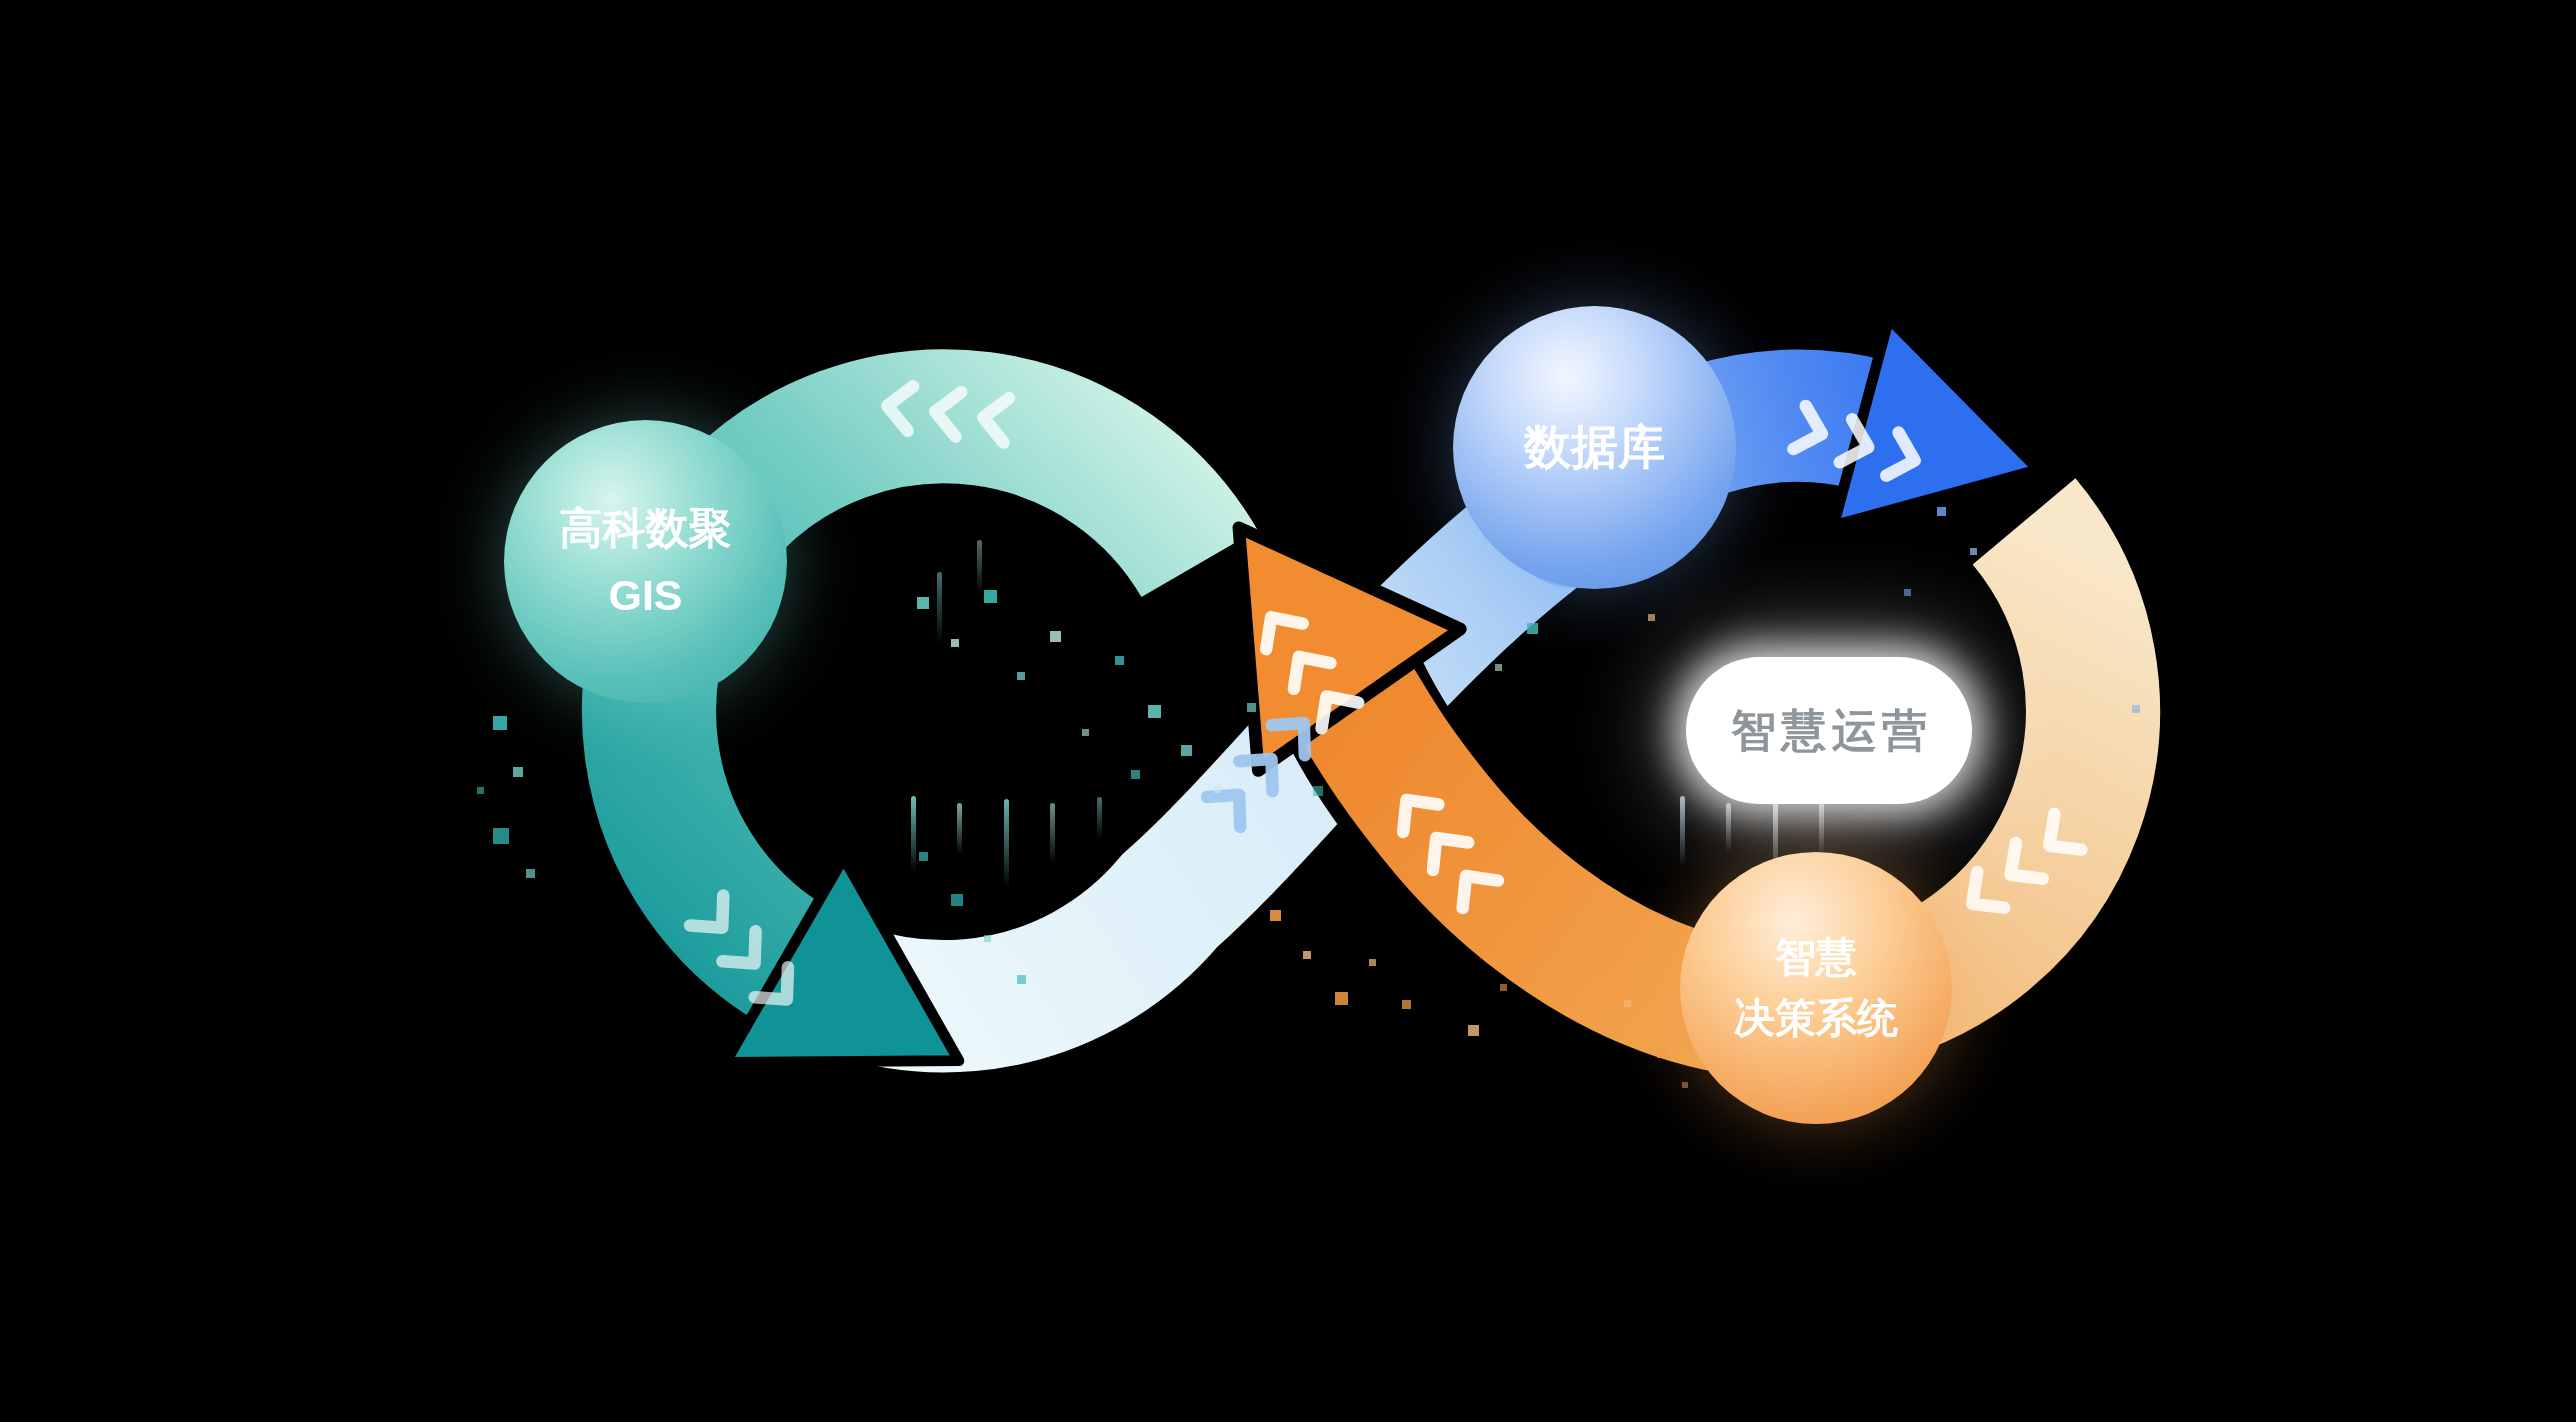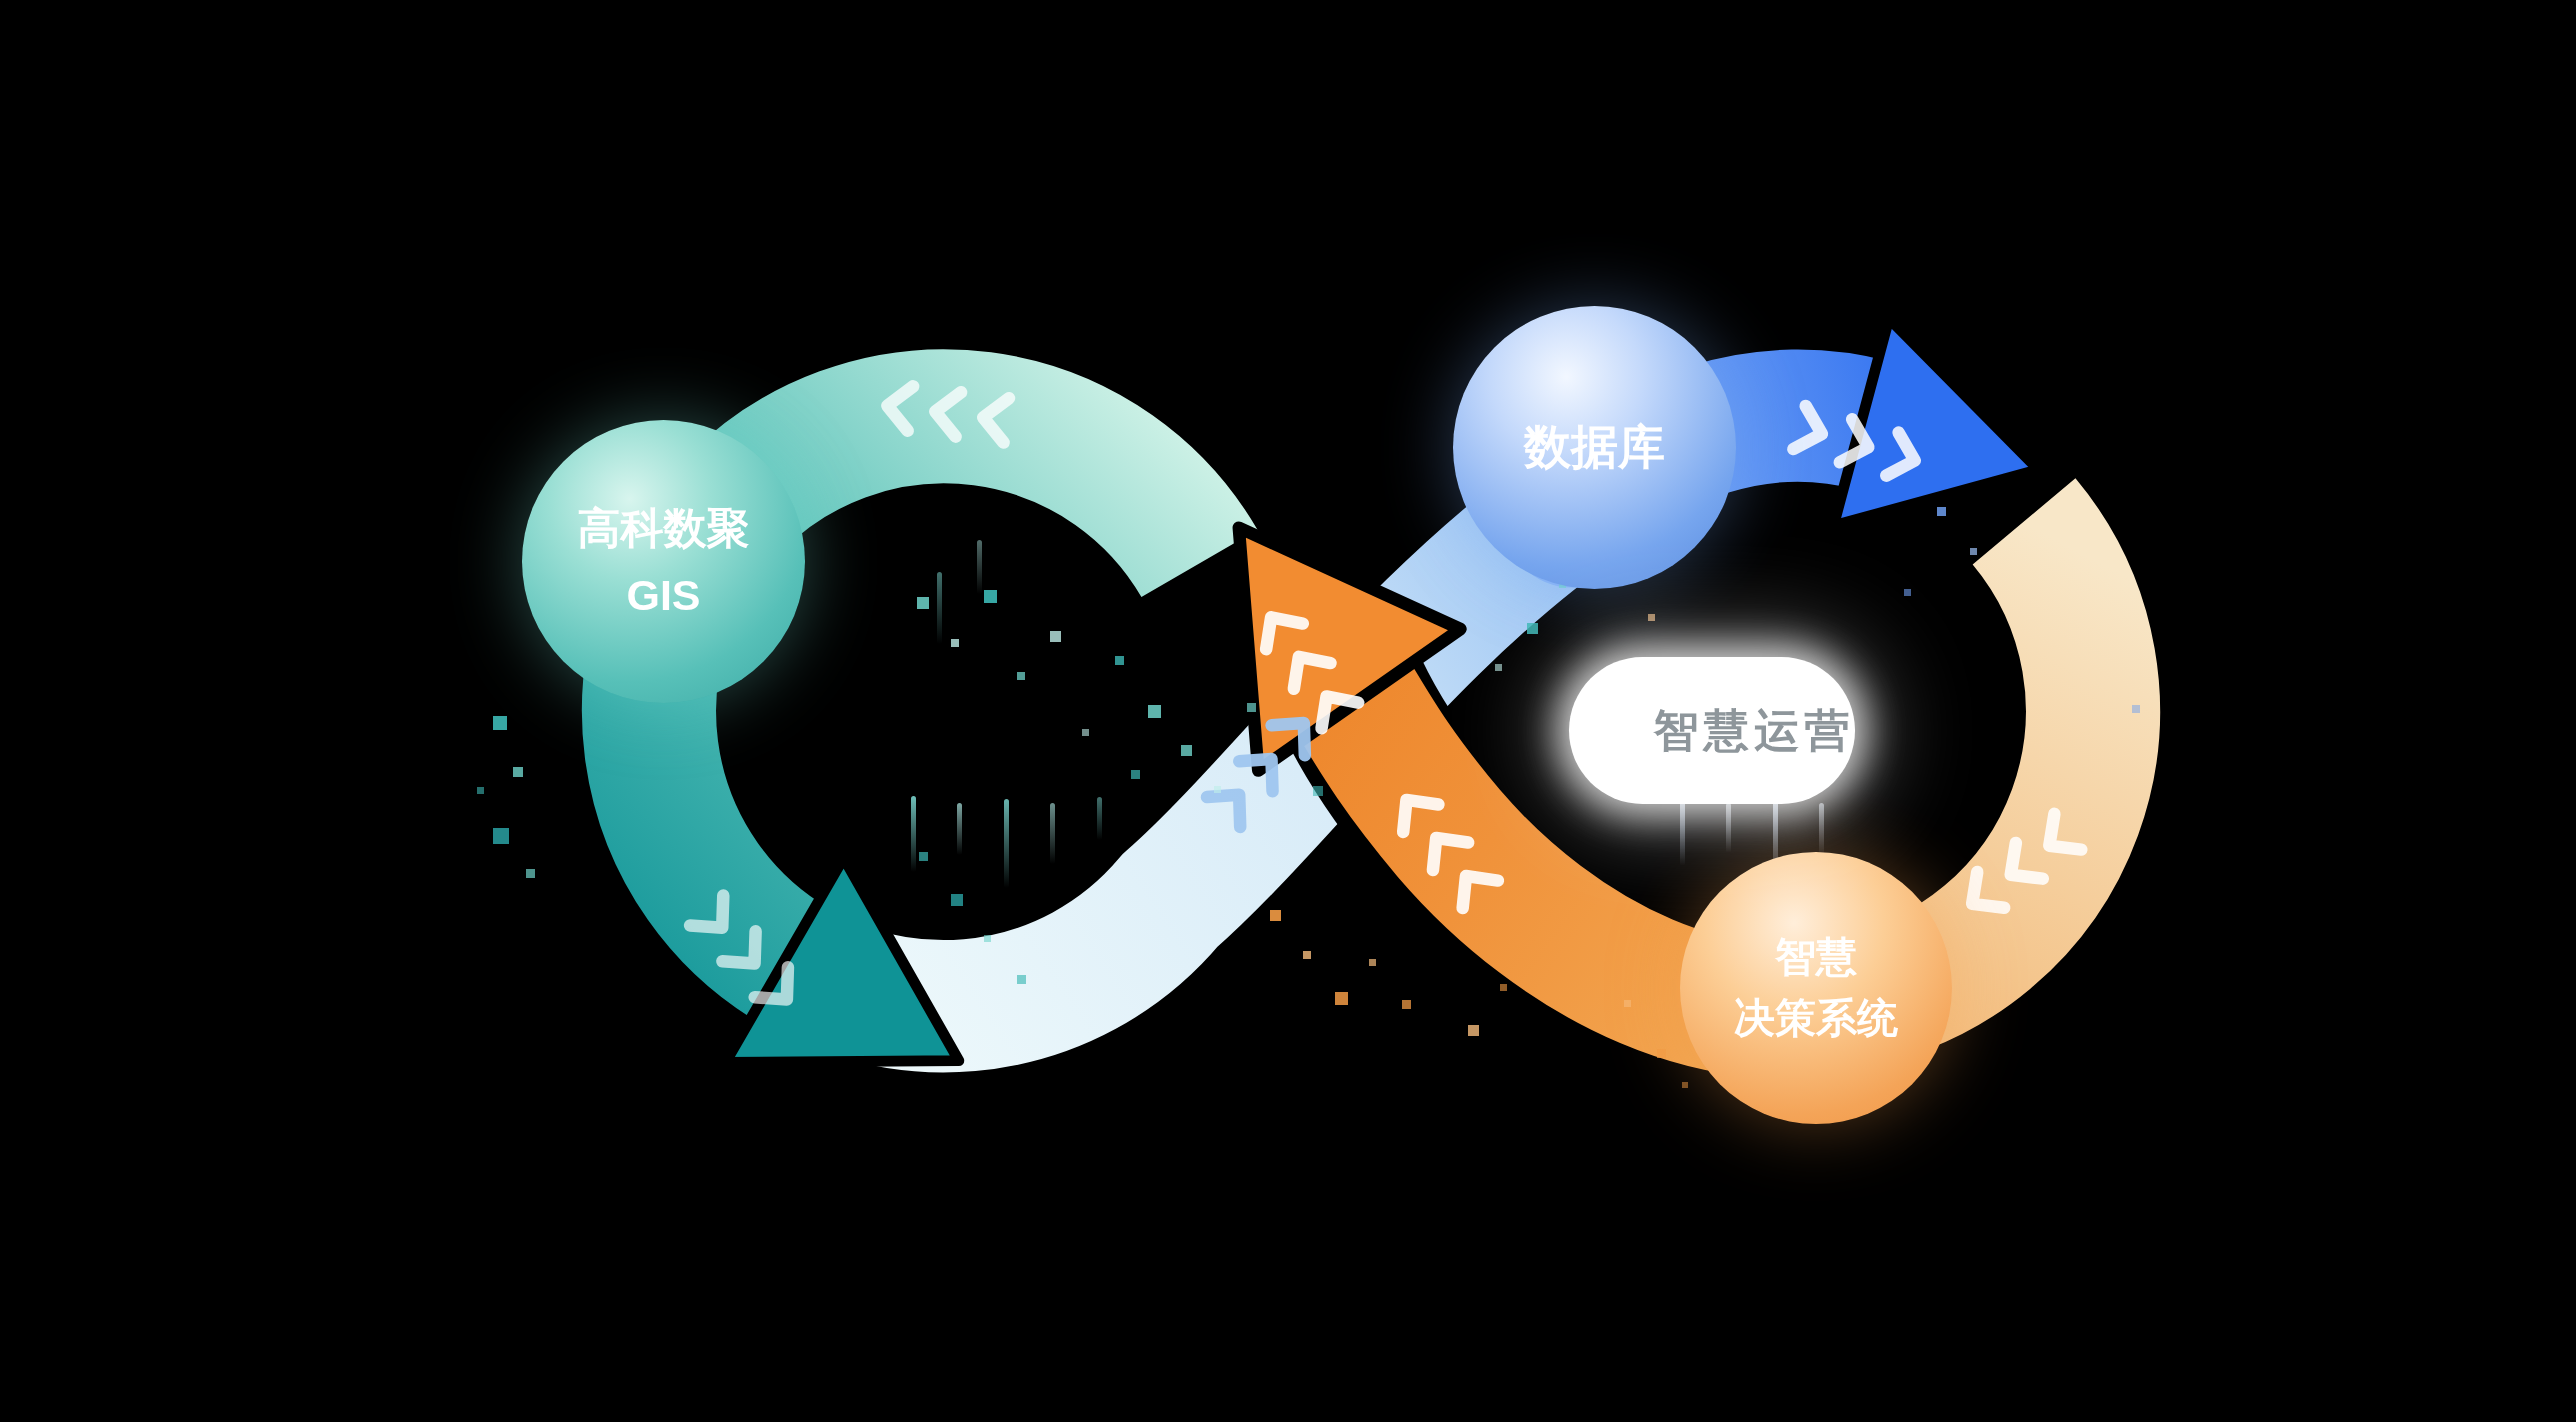--- a/index.html
+++ b/index.html
@@ -15,21 +15,21 @@
   .streak { position: absolute; width: 5.4px; border-radius: 2.7px; }
 
   .sphere {
     position: absolute; border-radius: 50%;
     display: flex; align-items: center; justify-content: center;
     text-align: center; color: #fff; font-weight: 600;
   }
   .sphere .sphere-label span { display: block; }
 
   .sphere-gis {
-    left: 522px; top: 420px; width: 283px; height: 283px;
+    left: 504px; top: 420px; width: 283px; height: 283px;
     background: radial-gradient(circle at 38% 28%, #d8f5ee 0%, #9adfd4 30%, #57c0b8 68%, #3aa8a4 100%);
     box-shadow: 0 0 72px rgba(120, 220, 210, 0.35);
     font-size: 43px; line-height: 1.55;
   }
   .sphere-db {
     left: 1453px; top: 306px; width: 283px; height: 283px;
     background: radial-gradient(circle at 40% 25%, #f2f7ff 0%, #c4d9fb 28%, #76a5ee 70%, #5588dd 100%);
     box-shadow: 0 0 72px rgba(120, 170, 240, 0.35);
     font-size: 47px;
   }
@@ -42,21 +42,21 @@
 
   .pill {
     position: absolute; width: 286px; height: 147px;
     background: #fff; border-radius: 81px;
     display: flex; align-items: center; justify-content: center;
     color: #8e969b; font-weight: 700; font-size: 45px; letter-spacing: 5.4px;
     box-shadow: 0 0 36px 12.5px rgba(255,255,255,0.75), 0 0 89px 30px rgba(255,255,255,0.28);
   }
   .pill span { padding-left: 5.4px; }
   .pill-left  { left: 854px;  top: 657px; }
-  .pill-right { left: 1569px; top: 657px; justify-content: flex-end; }
+  .pill-right { left: 1686px; top: 657px; }
 </style>
 </head>
 <body>
 
 <div class="stage">
 
   <svg class="loops" width="2576" height="1422" viewBox="0 0 2880 1590">
     <defs>
       <linearGradient id="gTeal" gradientUnits="userSpaceOnUse" x1="1320" y1="480" x2="700" y2="1120">
         <stop offset="0" stop-color="#cdf1e6"></stop>

